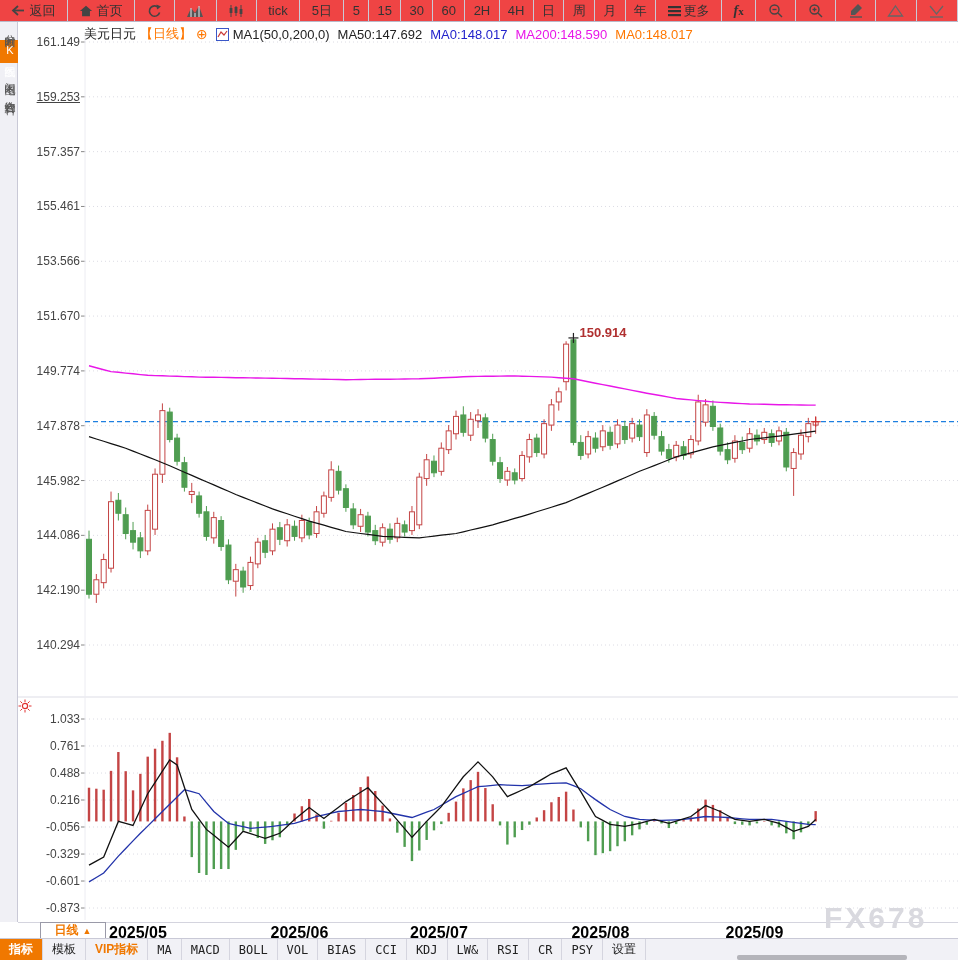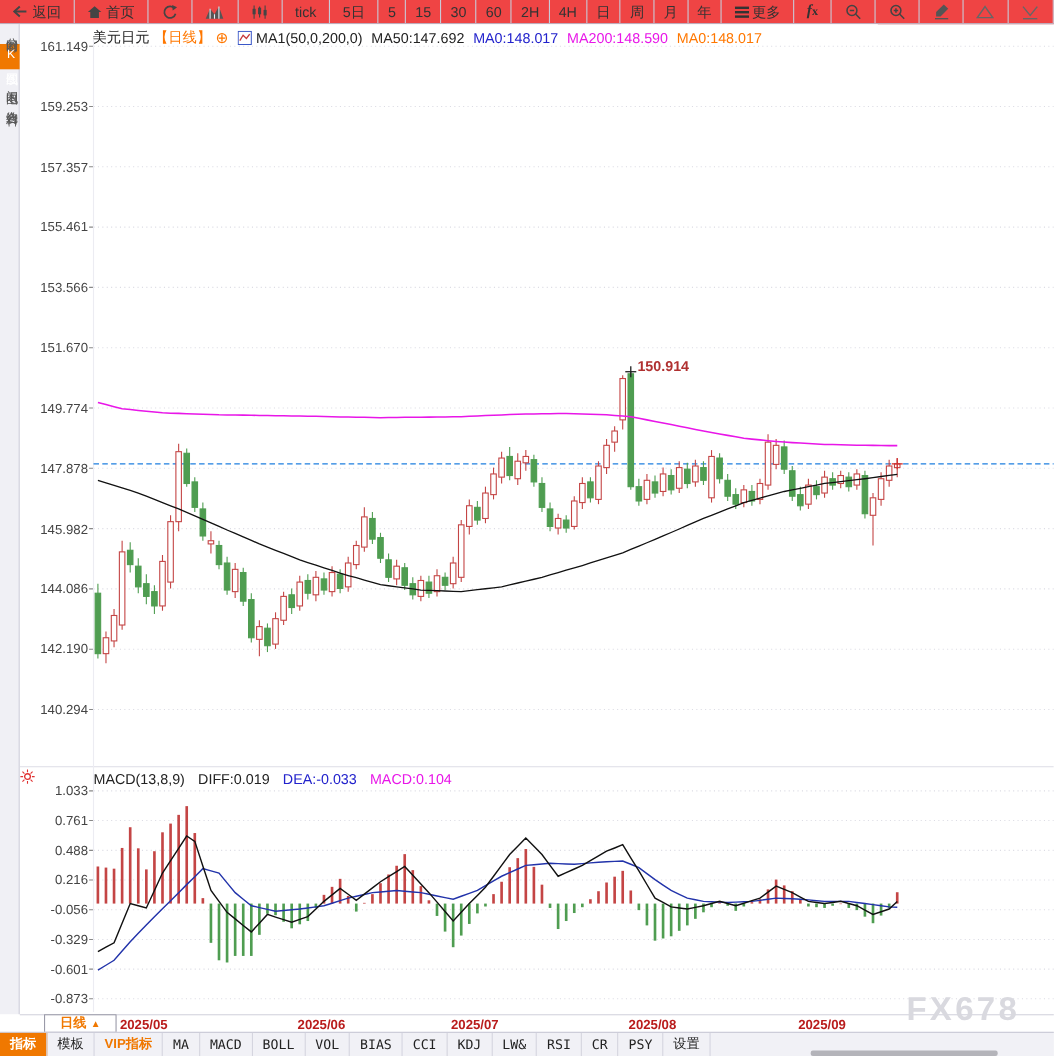--- a/index.html
+++ b/index.html
@@ -40,21 +40,21 @@
   .macd-header { position:absolute; left:67px; top:679px; font-size:13px; color:#222;
     display:flex; gap:12px; white-space:nowrap; }
   .macd-header .seg-dea { color:#2222cc; }
   .macd-header .seg-macd { color:#e816e8; }
   .hi-annotation { position:absolute; font-size:13px; font-weight:bold; color:#b03030; }
   .sun-icon { position:absolute; left:0px; top:677px; }
 
   
   .xaxis { position:absolute; left:18px; top:922px; width:940px; height:16px;
     border-top:1px solid #d4d4de; background:#fff; }
-  .xlabel { position:absolute; top:1px; font-size:12px; font-weight:bold; color:#b91c1c; white-space:nowrap; }
+  .xlabel { position:absolute; top:1px; font-size:16px; font-weight:bold; color:#000000; white-space:nowrap; }
   .period-box { position:absolute; left:22px; top:-1px; width:66px; height:17px;
     background:#fff; border:1px solid #9a9aa8; display:flex; align-items:center;
     justify-content:center; gap:4px; font-size:12px; font-weight:bold; color:#f07800; cursor:pointer; }
   .period-box .arrow { font-size:9px; }
 
   
   .bottombar { position:absolute; left:0; top:938px; width:958px; height:22px;
     background:#f1f1f6; border-top:1px solid #c9c9d6; display:flex; align-items:stretch; }
   .bb-item { display:flex; align-items:center; justify-content:center; padding:0 9px;
     font-size:12px; color:#222; border-right:1px solid #d5d5df; white-space:nowrap; cursor:pointer; }
@@ -209,26 +209,20 @@
       <rect x="0.5" y="0.5" width="12" height="12" fill="#ffffff" stroke="#3a57c8"></rect>
       <polyline points="2,9 5,4 8,7 11,3" fill="none" stroke="#c83a3a" stroke-width="1.2"></polyline>
     </svg>
     <span style="margin-left:-4px">MA1(50,0,200,0)</span>
     <span>MA50:147.692</span>
     <span class="seg-ma0b">MA0:148.017</span>
     <span class="seg-ma200">MA200:148.590</span>
     <span class="seg-ma0o">MA0:148.017</span>
   </div>
 
-  <div class="macd-header">
-    <span>MACD(13,8,9)</span>
-    <span>DIFF:0.019</span>
-    <span class="seg-dea">DEA:-0.033</span>
-    <span class="seg-macd">MACD:0.104</span>
-  </div>
 
   <svg class="sun-icon" width="14" height="14">
     <circle cx="7" cy="7" r="2.6" fill="none" stroke="#e03030" stroke-width="1.2"></circle>
     <g stroke="#e03030" stroke-width="1">
       <line x1="7" y1="0.5" x2="7" y2="3"></line>
         <line x1="7" y1="11" x2="7" y2="13.5"></line>
       <line x1="0.5" y1="7" x2="3" y2="7"></line>
         <line x1="11" y1="7" x2="13.5" y2="7"></line>
       <line x1="2.4" y1="2.4" x2="4.2" y2="4.2"></line>
         <line x1="9.8" y1="9.8" x2="11.6" y2="11.6"></line>
@@ -585,21 +579,21 @@
       <rect x="789.1199999999999" y="799.4328436516264" width="2.4" height="3.9664218258133133" fill="#4f9d51"></rect>
       <rect x="796.4599999999999" y="789.120146904512" width="2.4" height="10.312696747114387" fill="#c44545"></rect>
       <polyline points="71.0,859.9 78.3,855.5 85.7,851.0 93.0,842.6 100.4,834.1 107.7,826.5 115.0,818.9 122.4,811.3 129.7,804.1 137.1,796.8 144.4,789.5 151.7,782.2 159.1,775.0 166.4,767.7 173.8,769.7 181.1,771.7 188.4,780.6 195.8,789.5 203.1,795.5 210.5,801.4 217.8,803.1 225.1,804.7 232.5,806.4 239.8,805.7 247.2,805.1 254.5,804.4 261.8,803.4 269.2,802.4 276.5,801.4 283.9,799.1 291.2,796.8 298.5,794.5 305.9,792.8 313.2,791.2 320.6,789.5 327.9,788.9 335.2,788.2 342.6,787.5 349.9,788.2 357.3,788.9 364.6,789.5 371.9,791.0 379.3,792.5 386.6,794.0 394.0,795.5 401.3,792.8 408.6,790.2 416.0,787.5 423.3,783.2 430.7,778.9 438.0,774.6 445.3,771.3 452.7,768.0 460.0,764.7 467.4,764.1 474.7,763.4 482.0,762.7 489.4,763.1 496.7,763.4 504.1,763.7 511.4,763.1 518.7,762.4 526.1,761.8 533.4,761.4 540.8,761.1 548.1,760.8 555.4,763.7 562.8,766.7 570.1,772.2 577.5,777.6 584.8,782.6 592.1,787.5 599.5,791.0 606.8,794.5 614.2,796.0 621.5,797.4 628.8,797.8 636.2,798.1 643.5,798.4 650.9,798.1 658.2,797.8 665.5,797.4 672.9,796.5 680.2,795.5 687.6,794.5 694.9,794.8 702.2,795.1 709.6,795.5 716.9,796.1 724.3,796.8 731.6,797.4 738.9,797.4 746.3,797.4 753.6,797.4 761.0,798.4 768.3,799.4 775.6,800.4 783.0,801.4 790.3,802.4 797.7,802.7" fill="none" stroke="#2233aa" stroke-width="1.3"></polyline>
       <polyline points="71.0,843.1 78.3,839.1 85.7,835.1 93.0,817.3 100.4,799.4 107.7,801.4 115.0,803.4 122.4,787.5 129.7,771.7 137.1,760.4 144.4,749.2 151.7,738.0 159.1,742.9 166.4,765.2 173.8,787.5 181.1,797.4 188.4,807.4 195.8,813.3 203.1,819.3 210.5,825.2 217.8,817.3 225.1,809.3 232.5,811.7 239.8,814.0 247.2,816.3 254.5,813.8 261.8,811.3 269.2,804.4 276.5,797.4 283.9,791.5 291.2,785.6 298.5,791.0 305.9,796.5 313.2,790.8 320.6,785.2 327.9,779.6 335.2,775.0 342.6,770.3 349.9,765.7 357.3,773.7 364.6,781.6 371.9,789.5 379.3,798.1 386.6,806.7 394.0,815.3 401.3,807.4 408.6,799.4 416.0,792.0 423.3,784.6 430.7,774.6 438.0,764.7 445.3,754.8 452.7,747.4 460.0,739.9 467.4,747.4 474.7,754.8 482.0,764.7 489.4,774.6 496.7,771.3 504.1,768.0 511.4,764.7 518.7,760.4 526.1,756.1 533.4,751.8 540.8,748.9 548.1,745.9 555.4,757.8 562.8,769.7 570.1,782.1 577.5,794.5 584.8,798.4 592.1,802.4 599.5,803.4 606.8,804.4 614.2,802.9 621.5,801.4 628.8,799.4 636.2,797.4 643.5,799.4 650.9,801.4 658.2,799.1 665.5,796.8 672.9,794.5 680.2,789.0 687.6,783.6 694.9,786.5 702.2,789.5 709.6,793.5 716.9,797.4 724.3,798.4 731.6,799.4 738.9,798.4 746.3,797.4 753.6,799.4 761.0,801.4 768.3,805.4 775.6,809.3 783.0,806.9 790.3,804.4 797.7,797.5" fill="none" stroke="#111111" stroke-width="1.3"></polyline>
       <line x1="550.44" y1="315.9340685686891" x2="560.44" y2="315.9340685686891" stroke="#222" stroke-width="1.2"></line>
       <line x1="555.44" y1="310.9340685686891" x2="555.44" y2="320.9340685686891" stroke="#222" stroke-width="1.2"></line>
       <line x1="792.66" y1="399.69772236873683" x2="802.66" y2="399.69772236873683" stroke="#d03030" stroke-width="1.2"></line>
       <line x1="797.66" y1="394.69772236873683" x2="797.66" y2="404.69772236873683" stroke="#d03030" stroke-width="1.2"></line>
     </svg>
     <div class="axis-label" style="top: 13px;">161.149</div>
-    <div class="axis-label" style="top: 67.8208px;">159.253</div>
+    <div class="axis-label" style="top: 67.8208px; text-decoration: underline;">159.253</div>
     <div class="axis-label" style="top: 122.642px;">157.357</div>
     <div class="axis-label" style="top: 177.462px;">155.461</div>
     <div class="axis-label" style="top: 232.254px;">153.566</div>
     <div class="axis-label" style="top: 287.075px;">151.670</div>
     <div class="axis-label" style="top: 341.896px;">149.774</div>
     <div class="axis-label" style="top: 396.717px;">147.878</div>
     <div class="axis-label" style="top: 451.538px;">145.982</div>
     <div class="axis-label" style="top: 506.358px;">144.086</div>
     <div class="axis-label" style="top: 561.179px;">142.190</div>
     <div class="axis-label" style="top: 616px;">140.294</div>

